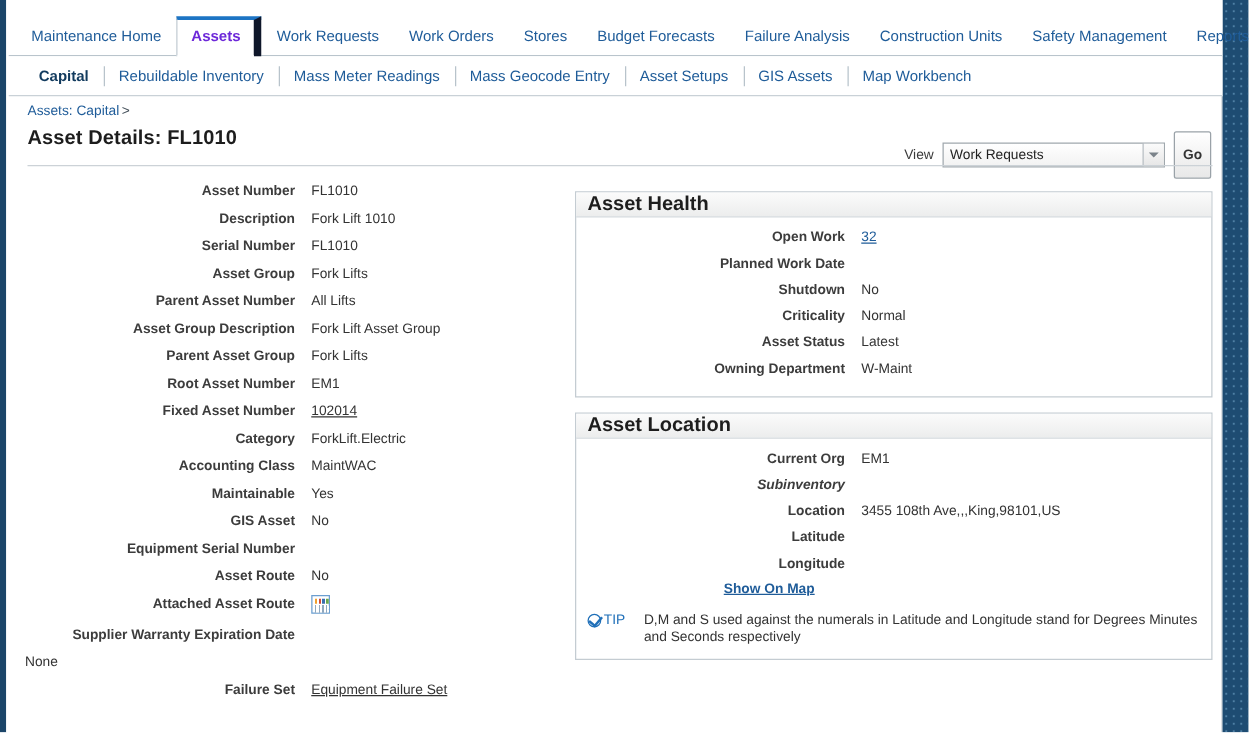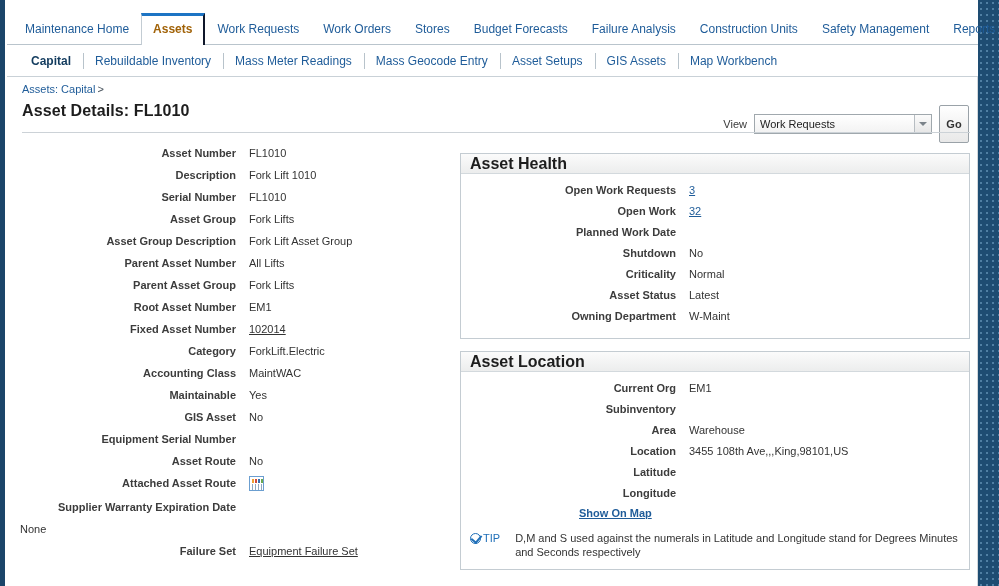--- a/index.html
+++ b/index.html
@@ -70,25 +70,25 @@
     padding: 8px 11px 9px 11px;
     font-size: 12px;
     color: #1f5c99;
     white-space: nowrap;
     cursor: pointer;
     border-left: 1px solid transparent;
     border-right: 1px solid transparent;
     line-height: 14px;
   }
   .tab.active {
-    color: #a16207;
+    color: #6d28d9;
     font-weight: bold;
     background: #ffffff;
     border-left: 1px solid #c3ccd3;
-    border-right: 2px solid #0f172a;
+    border-right: 6px solid #0f172a;
     border-top: 3px solid #1d74c4;
     padding-top: 6px;
     z-index: 3;
   }
   .tab.active::after {
     content: "";
     position: absolute;
     left: 0; right: 0; bottom: -1px;
     height: 2px;
     background: #ffffff;
@@ -442,26 +442,26 @@
         </div>
         <div class="drow">
           <div class="dlabel">Serial Number</div>
           <div class="dvalue">FL1010</div>
         </div>
         <div class="drow">
           <div class="dlabel">Asset Group</div>
           <div class="dvalue">Fork Lifts</div>
         </div>
         <div class="drow">
+          <div class="dlabel">Parent Asset Number</div>
+          <div class="dvalue">All Lifts</div>
+        </div>
+        <div class="drow">
           <div class="dlabel">Asset Group Description</div>
           <div class="dvalue wide">Fork Lift Asset Group</div>
-        </div>
-        <div class="drow">
-          <div class="dlabel">Parent Asset Number</div>
-          <div class="dvalue">All Lifts</div>
         </div>
         <div class="drow">
           <div class="dlabel">Parent Asset Group</div>
           <div class="dvalue">Fork Lifts</div>
         </div>
         <div class="drow">
           <div class="dlabel">Root Asset Number</div>
           <div class="dvalue">EM1</div>
         </div>
         <div class="drow">
@@ -507,24 +507,20 @@
           <div class="dlabel">Failure Set</div>
           <div class="dvalue wide"><span class="dlink">Equipment Failure Set</span></div>
         </div>
       </div>
 
     <div class="panels">
 
       <div class="panel">
         <div class="panel-head">Asset Health</div>
         <div class="panel-body" id="health-body">
-            <div class="prow">
-              <div class="plabel" style="width: 215px;">Open Work Requests</div>
-              <div class="pvalue"><span class="plink">3</span></div>
-            </div>
             <div class="prow">
               <div class="plabel" style="width: 215px;">Open Work</div>
               <div class="pvalue"><span class="plink">32</span></div>
             </div>
             <div class="prow">
               <div class="plabel" style="width: 215px;">Planned Work Date</div>
               <div class="pvalue"></div>
             </div>
             <div class="prow">
               <div class="plabel" style="width: 215px;">Shutdown</div>
@@ -547,26 +543,22 @@
 
       <div class="panel">
         <div class="panel-head">Asset Location</div>
         <div class="panel-body">
           <div id="location-body">
               <div class="prow">
                 <div class="plabel" style="width: 215px;">Current Org</div>
                 <div class="pvalue">EM1</div>
               </div>
               <div class="prow">
-                <div class="plabel" style="width: 215px;">Subinventory</div>
+                <div class="plabel" style="width: 215px; font-style: italic;">Subinventory</div>
                 <div class="pvalue"></div>
-              </div>
-              <div class="prow">
-                <div class="plabel" style="width: 215px;">Area</div>
-                <div class="pvalue">Warehouse</div>
               </div>
               <div class="prow">
                 <div class="plabel" style="width: 215px;">Location</div>
                 <div class="pvalue">3455 108th Ave,,,King,98101,US</div>
               </div>
               <div class="prow">
                 <div class="plabel" style="width: 215px;">Latitude</div>
                 <div class="pvalue"></div>
               </div>
               <div class="prow">

